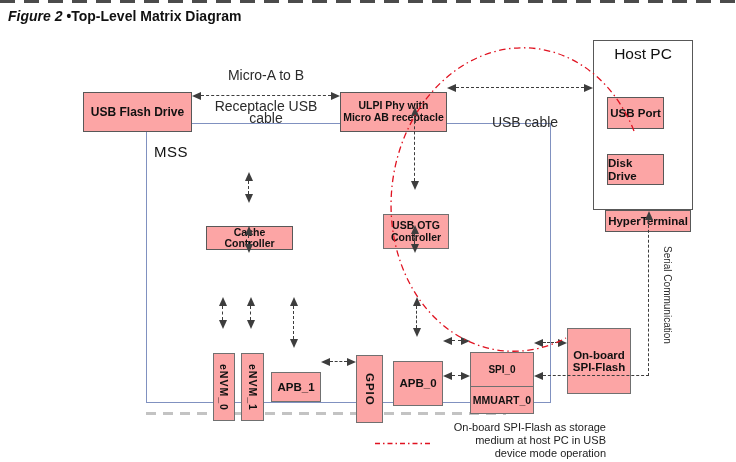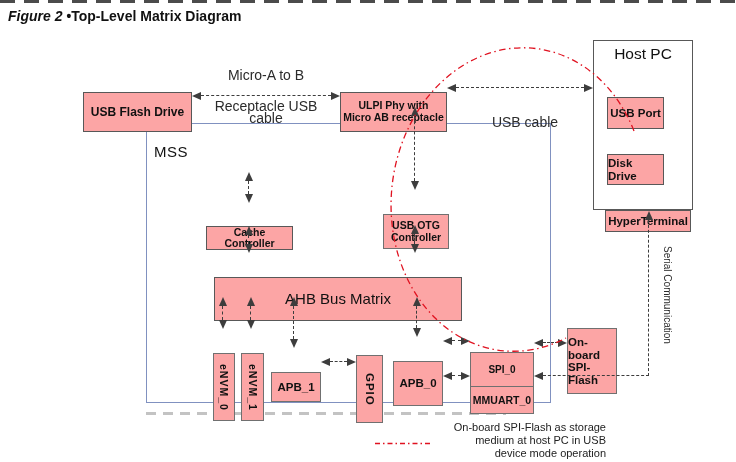--- a/index.html
+++ b/index.html
@@ -92,37 +92,36 @@
   <div class="box" style="left:206px;top:202px;width:87px;height:24px;font-size:10.5px;line-height:11.5px;">
     <span>Cache</span>
     <span>Controller</span>
   </div>
 
   <div class="box thick" style="left:383px;top:190px;width:66px;height:35px;font-size:10.5px;line-height:11.8px;">
     <span>USB OTG</span>
     <span>Controller</span>
   </div>
 
-  <div class="box plain" style="left:214px;top:253px;width:248px;height:44px;font-size:15px;">AHB Bus Matrix</div>
 
   <div class="box thick vert" style="left:213px;top:329px;width:22px;height:68px;font-size:10.5px;">
       <span>eNVM_0</span>
     </div>
   <div class="box thick vert" style="left:241px;top:329px;width:23px;height:68px;font-size:10.5px;">
       <span>eNVM_1</span>
     </div>
   <div class="box thick" style="left:271px;top:348px;width:50px;height:30px;font-size:11.5px;">APB_1</div>
   <div class="box thick vert" style="left:356px;top:331px;width:27px;height:68px;font-size:11.5px;">
       <span>GPIO</span>
     </div>
   <div class="box thick" style="left:393px;top:337px;width:50px;height:45px;font-size:11.5px;">APB_0</div>
   <div class="box thick" style="left:470px;top:328px;width:64px;height:36px;font-size:10px;">SPI_0</div>
   <div class="box thick" style="left:470px;top:362px;width:64px;height:28px;font-size:10.5px;">MMUART_0</div>
 
-  <div class="box thick" style="left:567px;top:304px;width:50px;height:66px;font-size:11.5px;">
+  <div class="box thick" style="left:567px;top:304px;width:64px;height:66px;font-size:11.5px;">
     <span>On-board</span>
     <span>SPI-Flash</span>
   </div>
 
   <div class="lbl" style="left:200px;top:69px;width:132px;">Micro-A to B</div>
   <div class="lbl" style="left:200px;top:100px;width:132px;">
     <span>Receptacle USB</span>
     <span>cable</span>
   </div>
   <div class="lbl" style="left:460px;top:95px;width:130px;margin-top:21px;">USB cable</div>

